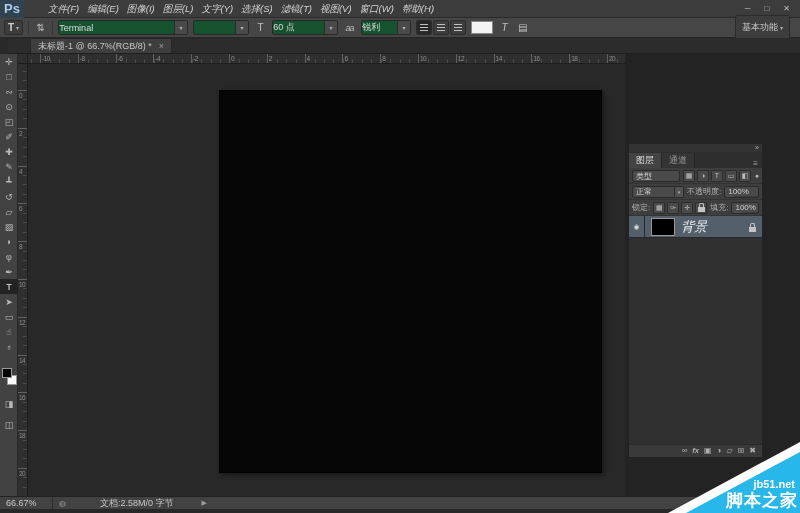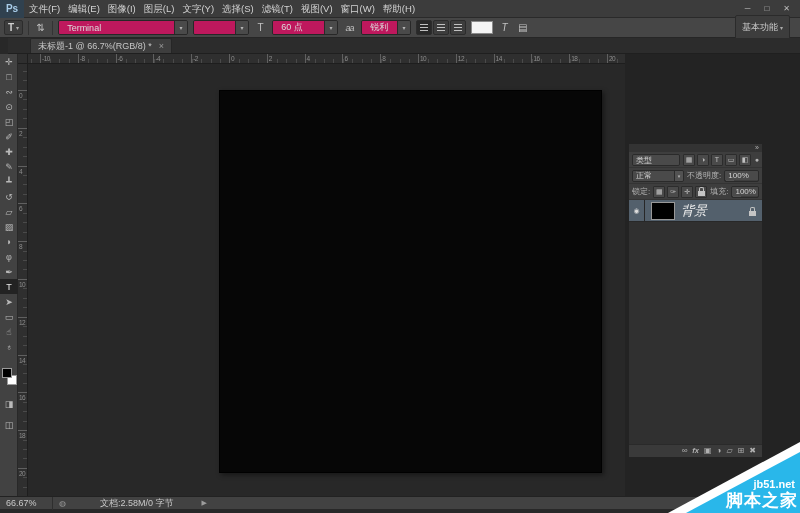--- a/index.html
+++ b/index.html
@@ -8,41 +8,41 @@
     font-family:"Liberation Sans","DejaVu Sans",sans-serif;
     background:#282828; color:#c8c8c8; position:relative;
     -webkit-font-smoothing:antialiased;
   }
 
   
   .menubar { position:absolute; left:0; top:0; width:800px; height:18px;
     background:#3c3c3c; border-bottom:1px solid #2a2a2a;
     display:flex; align-items:center; }
   .ps-logo { width:24px; height:18px; background:#30414f; color:#a9cdea;
-    font-weight:bold; font-size:10px; display:flex; align-items:center; justify-content:center; }
-  .menu-items { display:flex; align-items:center; height:100%; margin-left:1px; }
+    font-weight:bold; font-size:13px; display:flex; align-items:center; justify-content:center; }
+  .menu-items { display:flex; align-items:center; height:100%; margin-left:20px;font-style:italic; }
   .menu-item { font-size:9.5px; color:#d2d2d2; padding:0 4px; line-height:18px; cursor:default; }
   .win-controls { margin-left:auto; display:flex; align-items:center; gap:14px; padding-right:10px; }
   .win-btn { font-size:8px; color:#bdbdbd; line-height:10px; }
 
   
   .optionsbar { position:absolute; left:0; top:18px; width:800px; height:20px;
     background:#464646; border-bottom:1px solid #262626;
     display:flex; align-items:center; gap:5px; padding:0 4px; font-size:10px; }
   .vsep { width:1px; height:14px; background:#565656; border-right:1px solid #333; }
   .opt-btn { background:#3d3d3d; border:1px solid #2c2c2c; border-radius:2px;
     height:15px; display:inline-flex; align-items:center; justify-content:center;
     padding:0 3px; color:#cfcfcf; }
   .tool-preset b { font-size:10px; font-weight:bold; }
   .dd { font-style:normal; font-size:6px; color:#aaa; margin-left:2px; }
   .opt-icon { color:#c2c2c2; font-size:10px; display:inline-flex; align-items:center; justify-content:center;
     min-width:13px; height:15px; }
   .opt-icon.aa { font-size:9px; font-style:italic; letter-spacing:-1px; }
   .combo { display:inline-flex; height:15px; border:1px solid #272727; border-radius:2px; overflow:hidden; }
-  .combo-text { background:#be185d; color:#dcdcdc; font-size:9px; padding:0 8px;
+  .combo-text { background:#14532d; color:#dcdcdc; font-size:9px; padding:0 0;
     display:inline-flex; align-items:center; flex:1; white-space:nowrap; }
   .combo-btn { background:#4a4a4a; color:#b5b5b5; width:13px; font-size:6px;
     display:inline-flex; align-items:center; justify-content:center; border-left:1px solid #2a2a2a; }
   .w130 { width:130px; } .w56 { width:56px; } .w66 { width:66px; } .w50 { width:50px; }
   .align-group { display:inline-flex; gap:1px; }
   .align-btn { width:16px; }
   .align-btn.active { background:#282828; }
   .align-bars { width:9px; height:7px;
     background:repeating-linear-gradient(to bottom,#c0c0c0 0 1px,transparent 1px 3px); }
   .swatch { width:22px; height:13px; background:#f4f4f4; border:1px solid #8a8a8a; }
@@ -298,20 +298,25 @@
 
 <div class="pasteboard">
   <div class="canvas"></div>
 </div>
 
 <div class="dock">
   <div class="layers-panel">
     <div class="dock-strip">
       <span class="collapse">»</span>
     </div>
+    <div class="panel-tabs">
+      <span class="ptab active">图层</span>
+      <span class="ptab">通道</span>
+      <span class="pmenu">≡</span>
+    </div>
     <div class="prow">
       <span class="combo cw-filter">
           <span class="combo-text">类型</span>
           <span class="combo-btn">▾</span>
         </span>
       <span class="ficons">
           <span class="ficon">▦</span>
           <span class="ficon">◑</span>
           <span class="ficon">T</span>
           <span class="ficon">▭</span>

